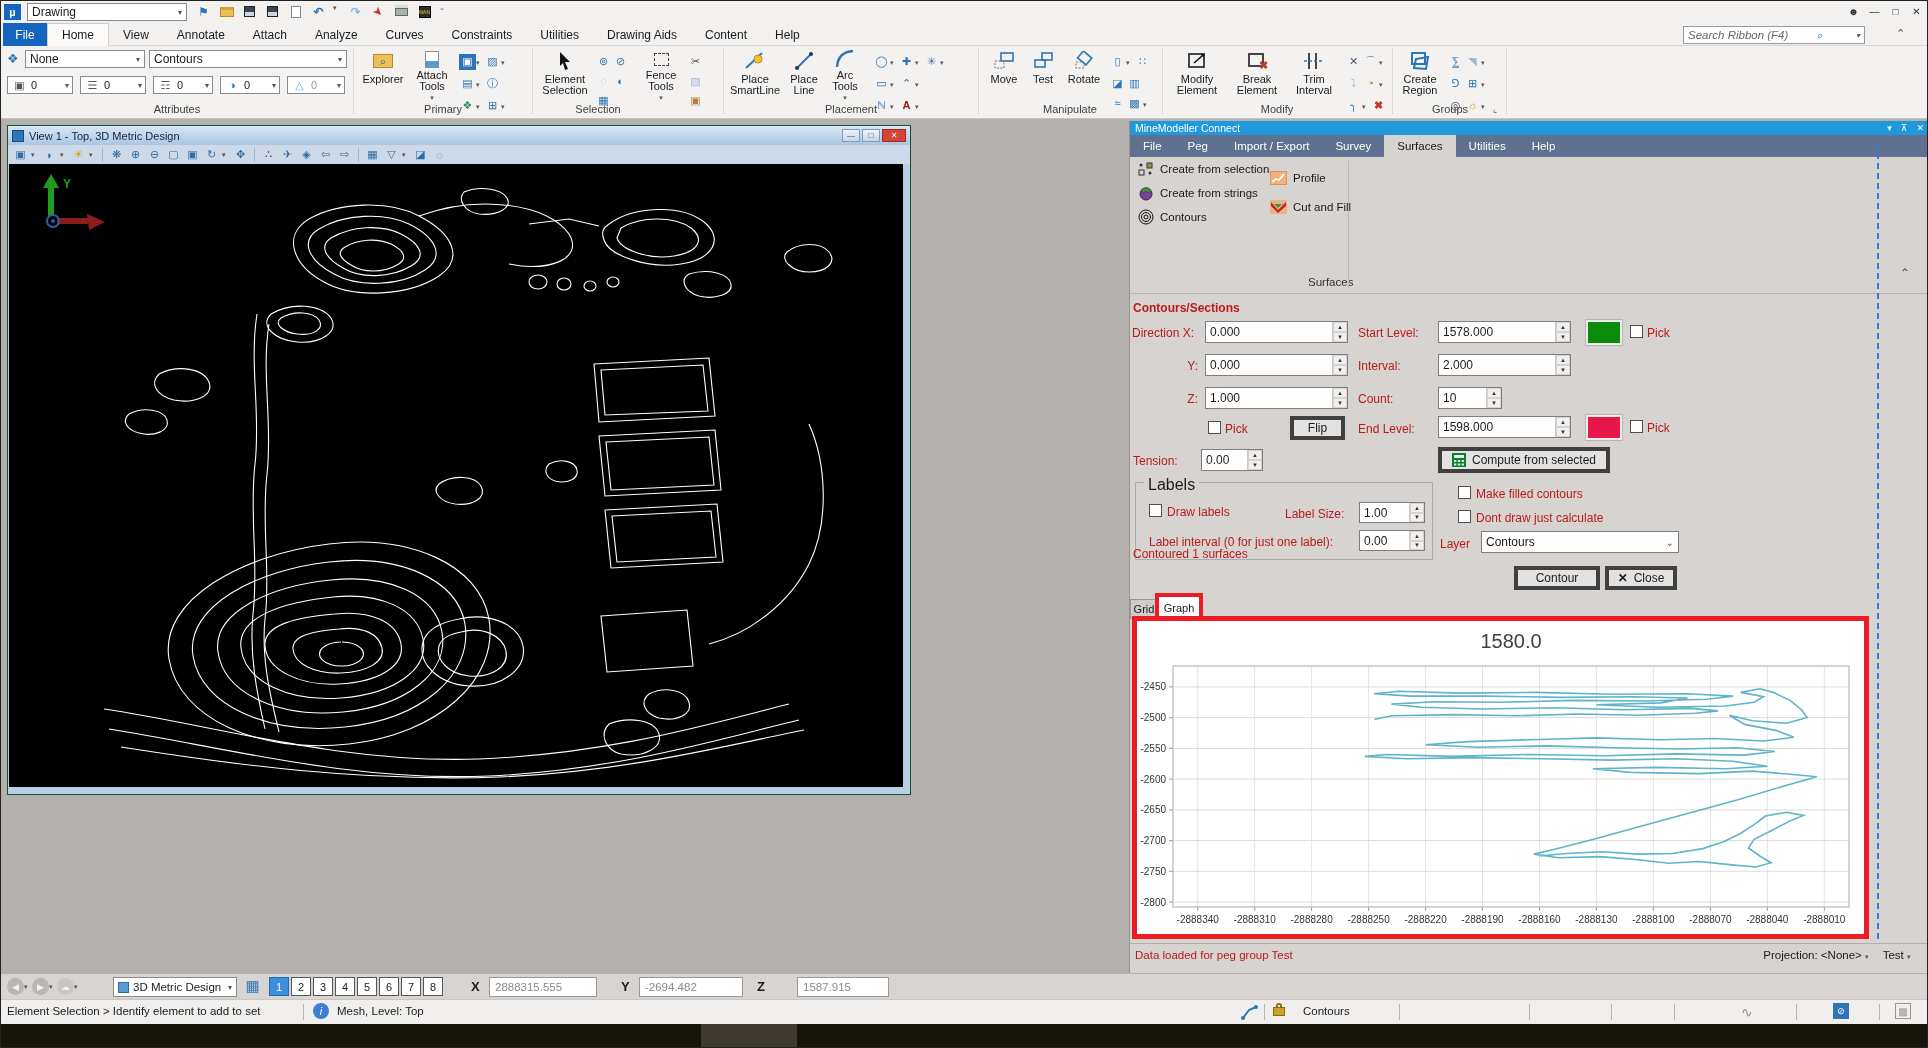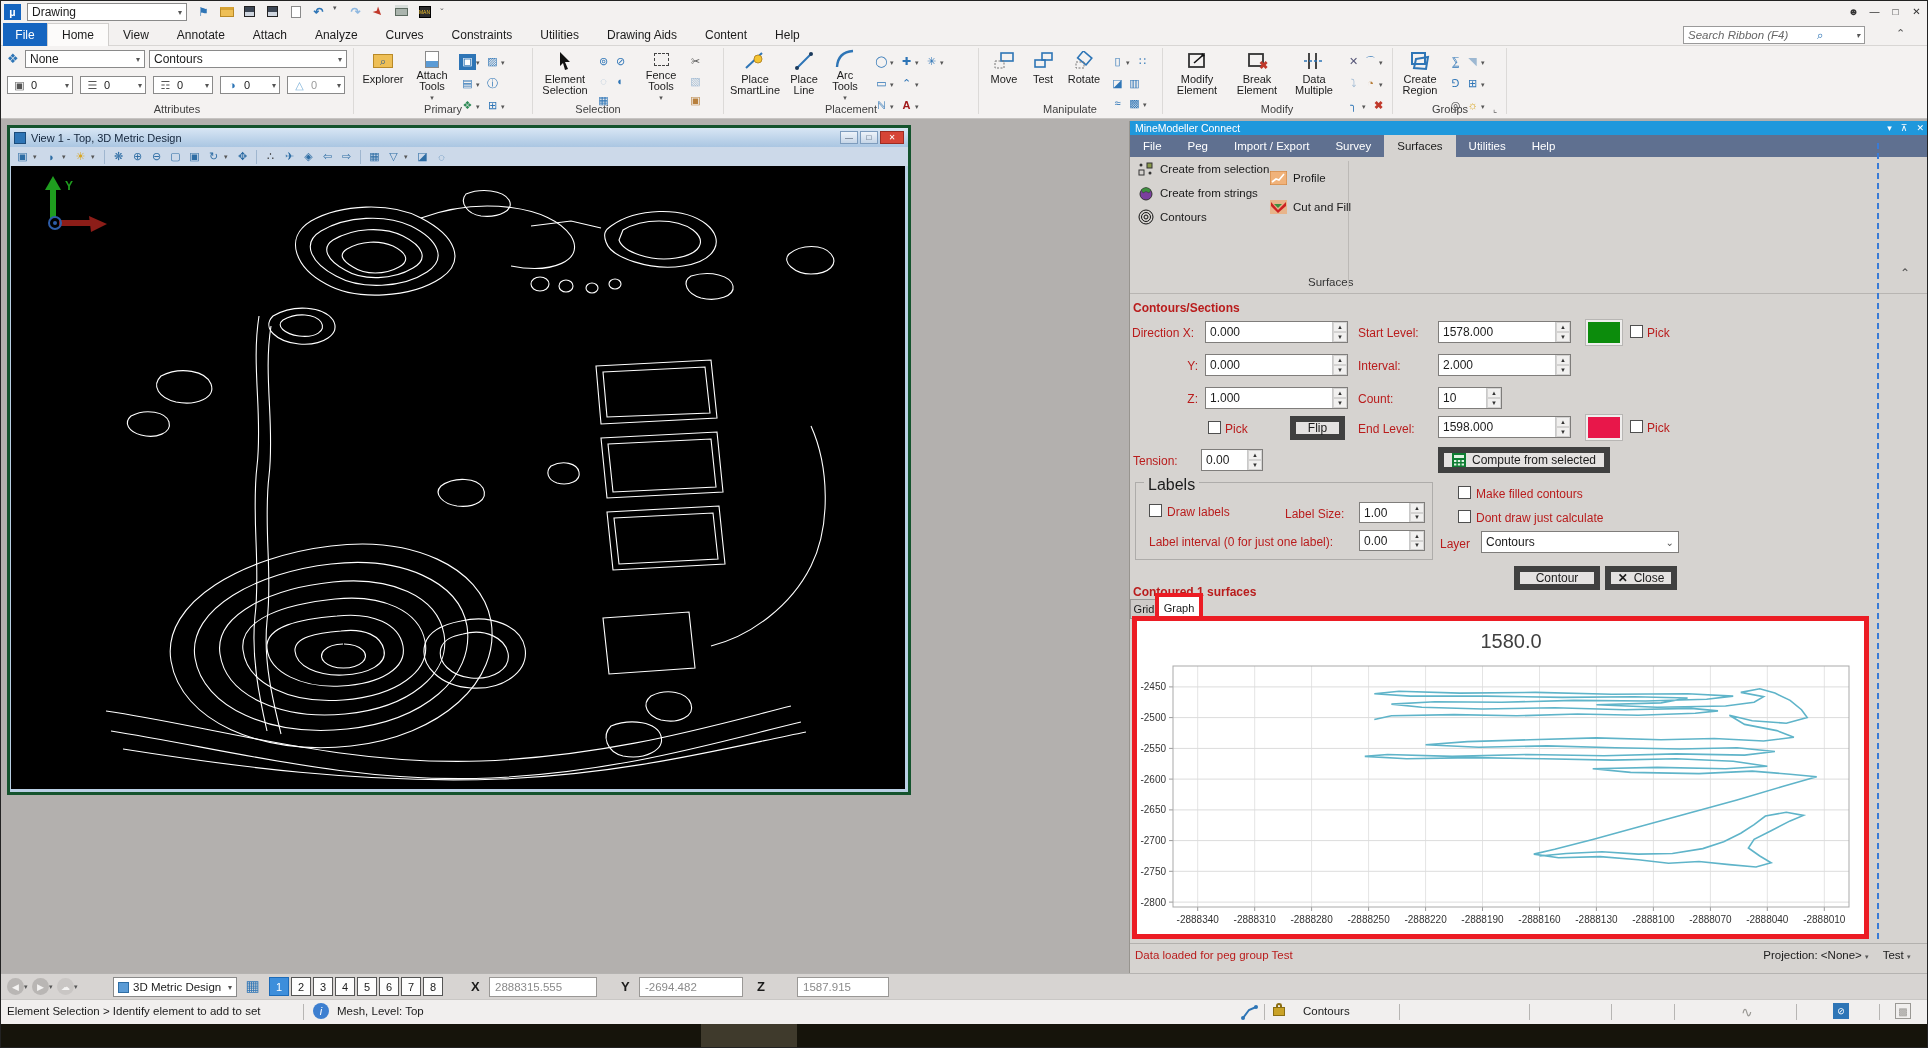--- a/index.html
+++ b/index.html
@@ -31,21 +31,21 @@
   .glabel{top:57px;font-size:11px;color:#3f3f3f;text-align:center}
   .bigbtn{top:2px;height:55px;display:flex;flex-direction:column;align-items:center;font-size:11px;
           line-height:11px;text-align:center;color:#1b1b1b}
   .bigbtn .ic{height:26px;display:flex;align-items:center;justify-content:center;font-size:20px}
   .si{width:17px;height:16px;display:inline-flex;align-items:center;justify-content:center;
       font-size:11px;color:#2e75b6}
   .sc{font-size:7px;color:#555;width:8px;display:inline-block}
   .lvl{height:18px;background:#fff;border:1px solid #8a8a8a;display:flex;align-items:center;
        font-size:11px;padding:0 3px;gap:3px}
   
-  .vwin{left:6px;top:124px;width:904px;height:670px;border:3px solid #14532d;background:#b9cfe4}
+  .vwin{left:6px;top:124px;width:904px;height:670px;border:1px solid #14532d;background:#b9cfe4}
   .vtitle{left:0;top:0;width:100%;height:19px;background:linear-gradient(#d8e6f4,#aac6e2);
           display:flex;align-items:center;padding:0 4px;font-size:11px;color:#13243a;gap:5px}
   .vbtn{width:18px;height:13px;background:linear-gradient(#eef3f9,#c6d6e8);border:1px solid #7e9cbd;
         display:flex;align-items:center;justify-content:center;font-size:8px;color:#33455c}
   .vtools{left:0;top:19px;width:100%;height:19px;background:#ccd9e9;display:flex;align-items:center;
           padding:0 4px;gap:2px}
   .vt{width:17px;height:16px;display:flex;align-items:center;justify-content:center;font-size:11px;color:#2e6da4}
   .vtsep{width:1px;height:14px;background:#9fb6cf;margin:0 3px}
   .canvas{left:1px;top:38px;width:894px;height:623px;background:#000}
   
@@ -56,21 +56,21 @@
   .ptab{height:22px;padding:0 13px;display:flex;align-items:center;font-size:11.5px;color:#fff}
   .ptab.active{background:#d6d3d0;color:#1a1a1a}
   .tool{display:flex;align-items:center;gap:6px;font-size:11.5px;color:#1a1a1a;white-space:nowrap}
   .field{background:#fff;border:1px solid #7f7d7b;font-size:12px;display:flex;align-items:center;
          padding:0 4px;position:absolute}
   .spin{position:absolute;right:0;top:0;bottom:0;width:15px;display:flex;flex-direction:column;border-left:1px solid #c9c9c9}
   .spin b{flex:1;font-size:6px;line-height:6px;color:#333;background:#f1f0ef;border:1px solid #d4d3d2;
           display:flex;align-items:center;justify-content:center;font-weight:normal}
   .cb{width:13px;height:13px;background:#fff;border:1px solid #4f4f4f;display:inline-block}
   .lab{position:absolute;font-size:12px;color:#b91c1c;white-space:nowrap}
-  .btn{position:absolute;background:#e4e2e1;border:6px solid #404040;font-size:12px;
+  .btn{position:absolute;background:#e4e2e1;border:4px solid #404040;font-size:12px;
        display:flex;align-items:center;justify-content:center;gap:6px;color:#1b1b1b}
   .swatch{position:absolute;border:1px solid #b8b6b4;background:#efeeed;padding:2px}
   .swatch i{display:block;width:100%;height:100%}
   .gbox{position:absolute;border:1px solid #aeacaa}
   .legend{position:absolute;background:#d6d3d0;padding:0 4px;font-size:16px}
   .redbox{position:absolute;border:5px solid #ec1c24;background:#fff}
   .tick{font-size:10px;fill:#333;font-family:"Liberation Sans",sans-serif}
   .gtitle{font-size:20px;fill:#3f3f3f;font-family:"Liberation Sans",sans-serif}
   
   .bbar{left:0;top:972px;width:1928px;height:26px;background:#d7d4d2;border-top:1px solid #b5b3b1}
@@ -336,21 +336,21 @@
       <span>Break Element</span>
       </div>
     <div class="abs bigbtn" style="left:1286px;width:54px">
       <span class="ic">
           <svg width="22" height="20" viewBox="0 0 22 20">
             <line x1="6" y1="2" x2="6" y2="18" stroke="#333" stroke-width="1.8"></line>
             <line x1="13" y1="2" x2="13" y2="18" stroke="#333" stroke-width="1.8"></line>
             <line x1="1" y1="10" x2="20" y2="10" stroke="#2e75b6" stroke-width="1.6" stroke-dasharray="3,2"></line>
           </svg>
         </span>
-      <span>Data Multiple</span>
+      <span>Trim Interval</span>
       </div>
     <div class="abs" style="left:1344px;top:4px;width:46px;line-height:19px">
       <span class="si" style="color:#557">✕</span><span class="si">⌒</span><span class="sc">▾</span><br>
       <span class="si" style="color:#9db8d2">⤵</span><span class="si" style="color:#b77f3c">◔</span><span class="sc">▾</span><br>
       <span class="si">╮</span><span class="sc">▾</span><span class="si" style="color:#c0392b;font-weight:bold">✖</span>
     </div>
     <div class="abs glabel" style="left:1224px;width:104px">Modify</div>
 
     <div class="abs bigbtn" style="left:1396px;width:46px">
       <span class="ic">
@@ -655,21 +655,21 @@
     <span class="cb abs" style="left:328px;top:365px"></span>
     <div class="lab" style="left:346px;top:366px">Make filled contours</div>
     <span class="cb abs" style="left:328px;top:389px"></span>
     <div class="lab" style="left:346px;top:390px">Dont draw just calculate</div>
     <div class="lab" style="left:310px;top:416px">Layer</div>
     <div class="field" style="left:351px;top:410px;width:198px;height:22px">
       <span>Contours</span>
       <span class="caret" style="font-size:10px">⌄</span>
       </div>
 
-    <div class="lab" style="left:3px;top:464px;font-weight:bold">Contoured 1 surfaces</div>
+    <div class="lab" style="left:3px;top:426px;font-weight:normal">Contoured 1 surfaces</div>
     <div class="btn" style="left:384px;top:445px;width:86px;height:24px">
       <span>Contour</span>
       </div>
     <div class="btn" style="left:475px;top:445px;width:72px;height:24px">
       <span style="font-weight:bold">✕</span>
       <span>Close</span>
       </div>
 
     <div class="abs" style="left:0;top:478px;width:28px;height:20px;background:#cecbc8;border:1px solid #9a9896;font-size:11px;display:flex;align-items:center;justify-content:center">Grid</div>
     <div class="abs" style="left:25px;top:472px;width:48px;height:29px;border:4px solid #ec1c24;background:#fff;font-size:11px;display:flex;align-items:center;justify-content:center">Graph</div>

